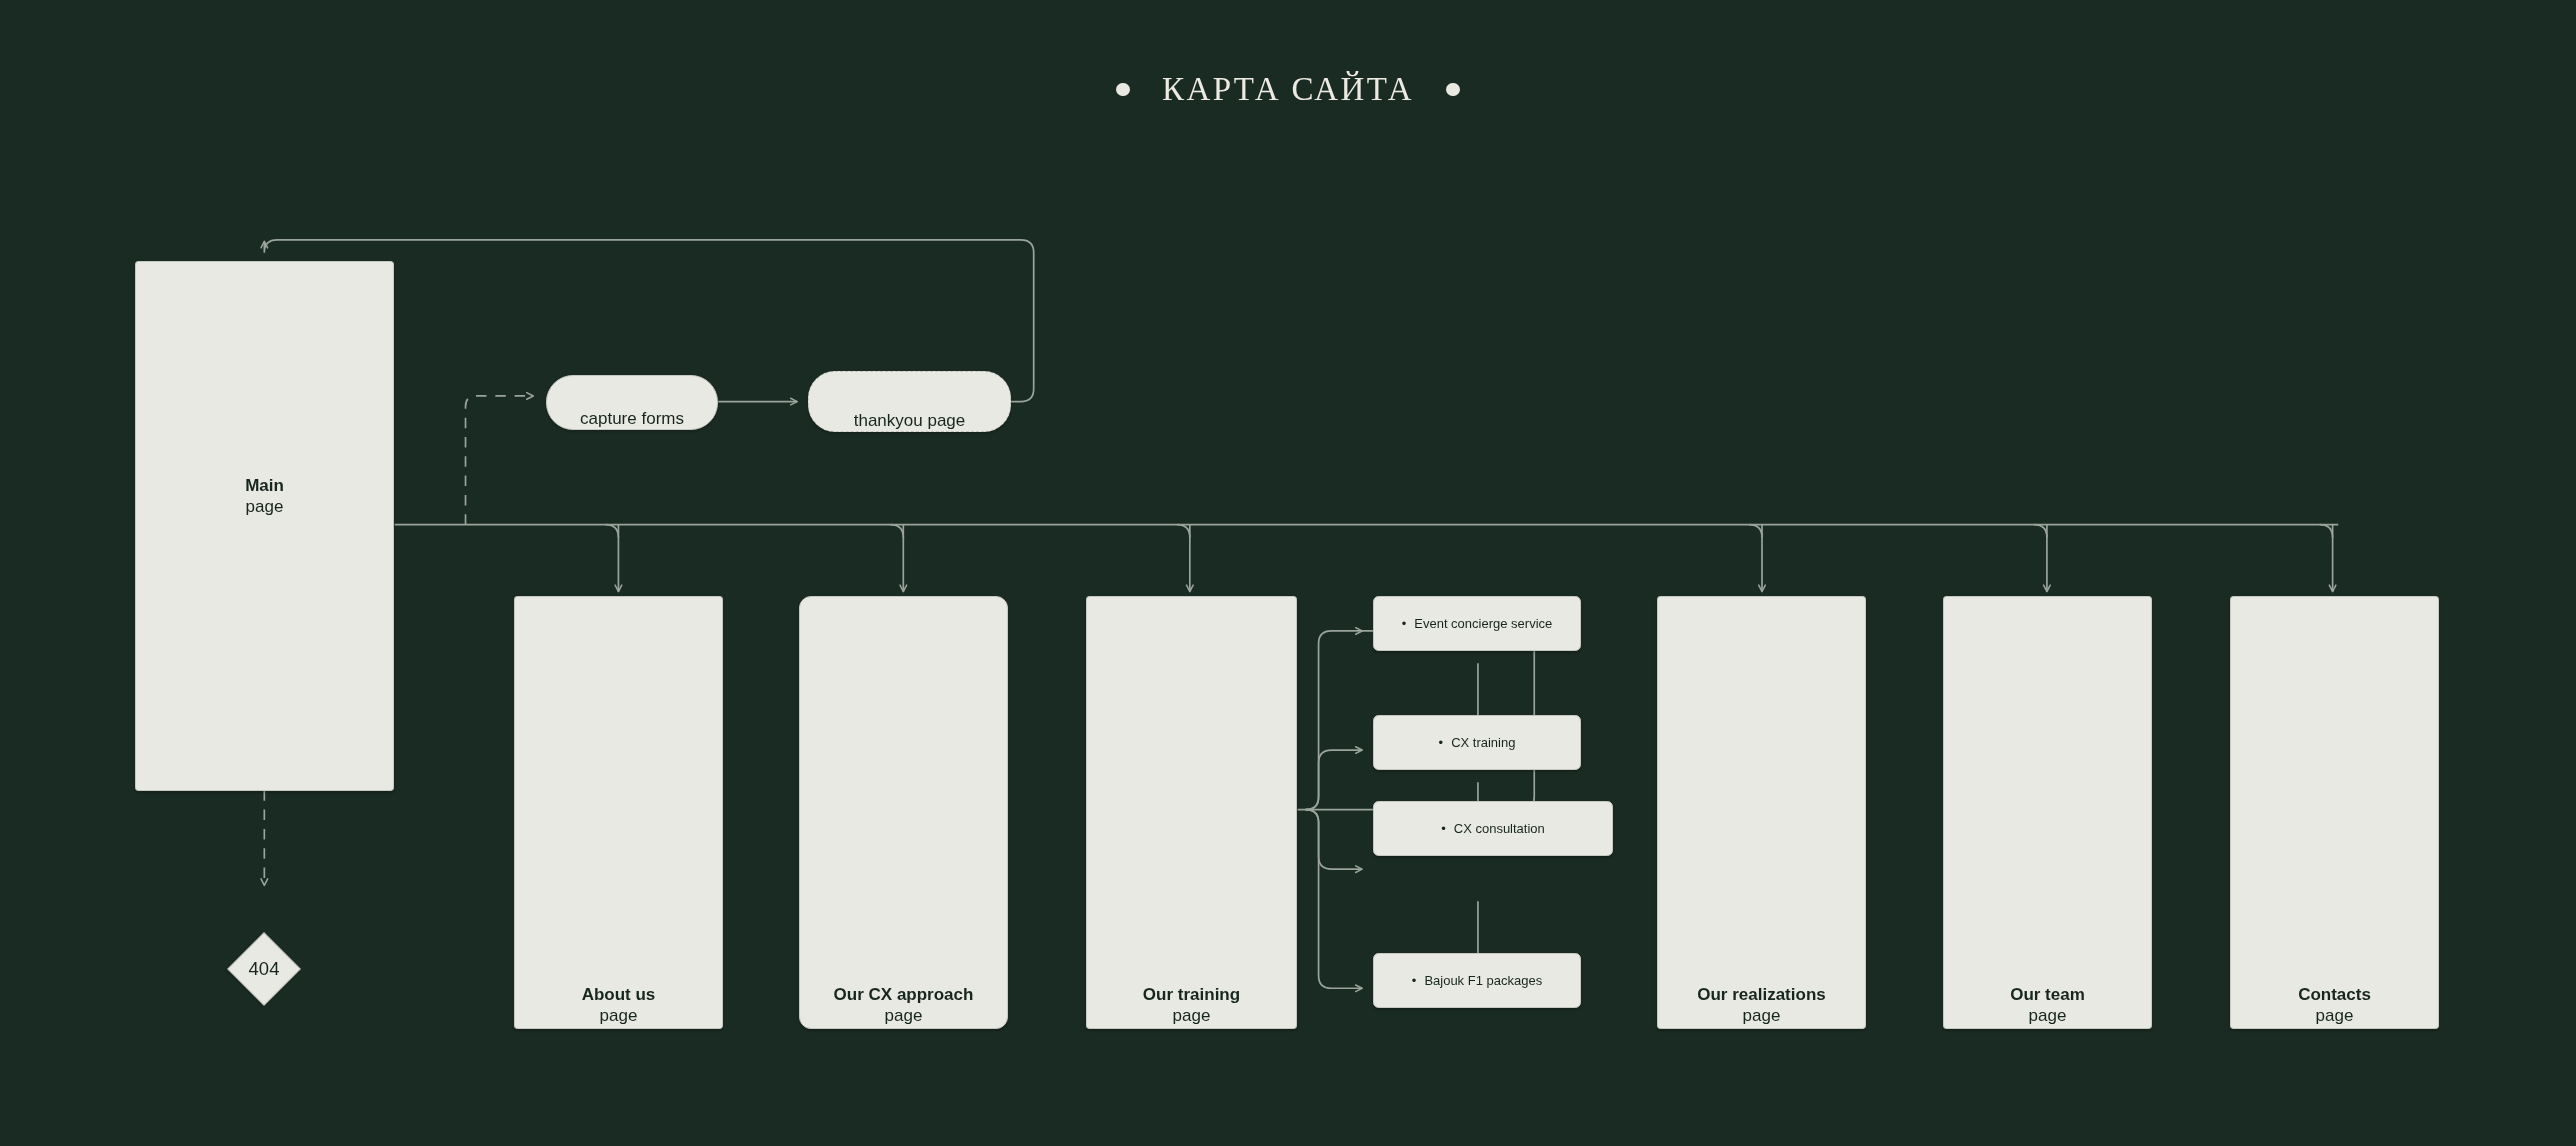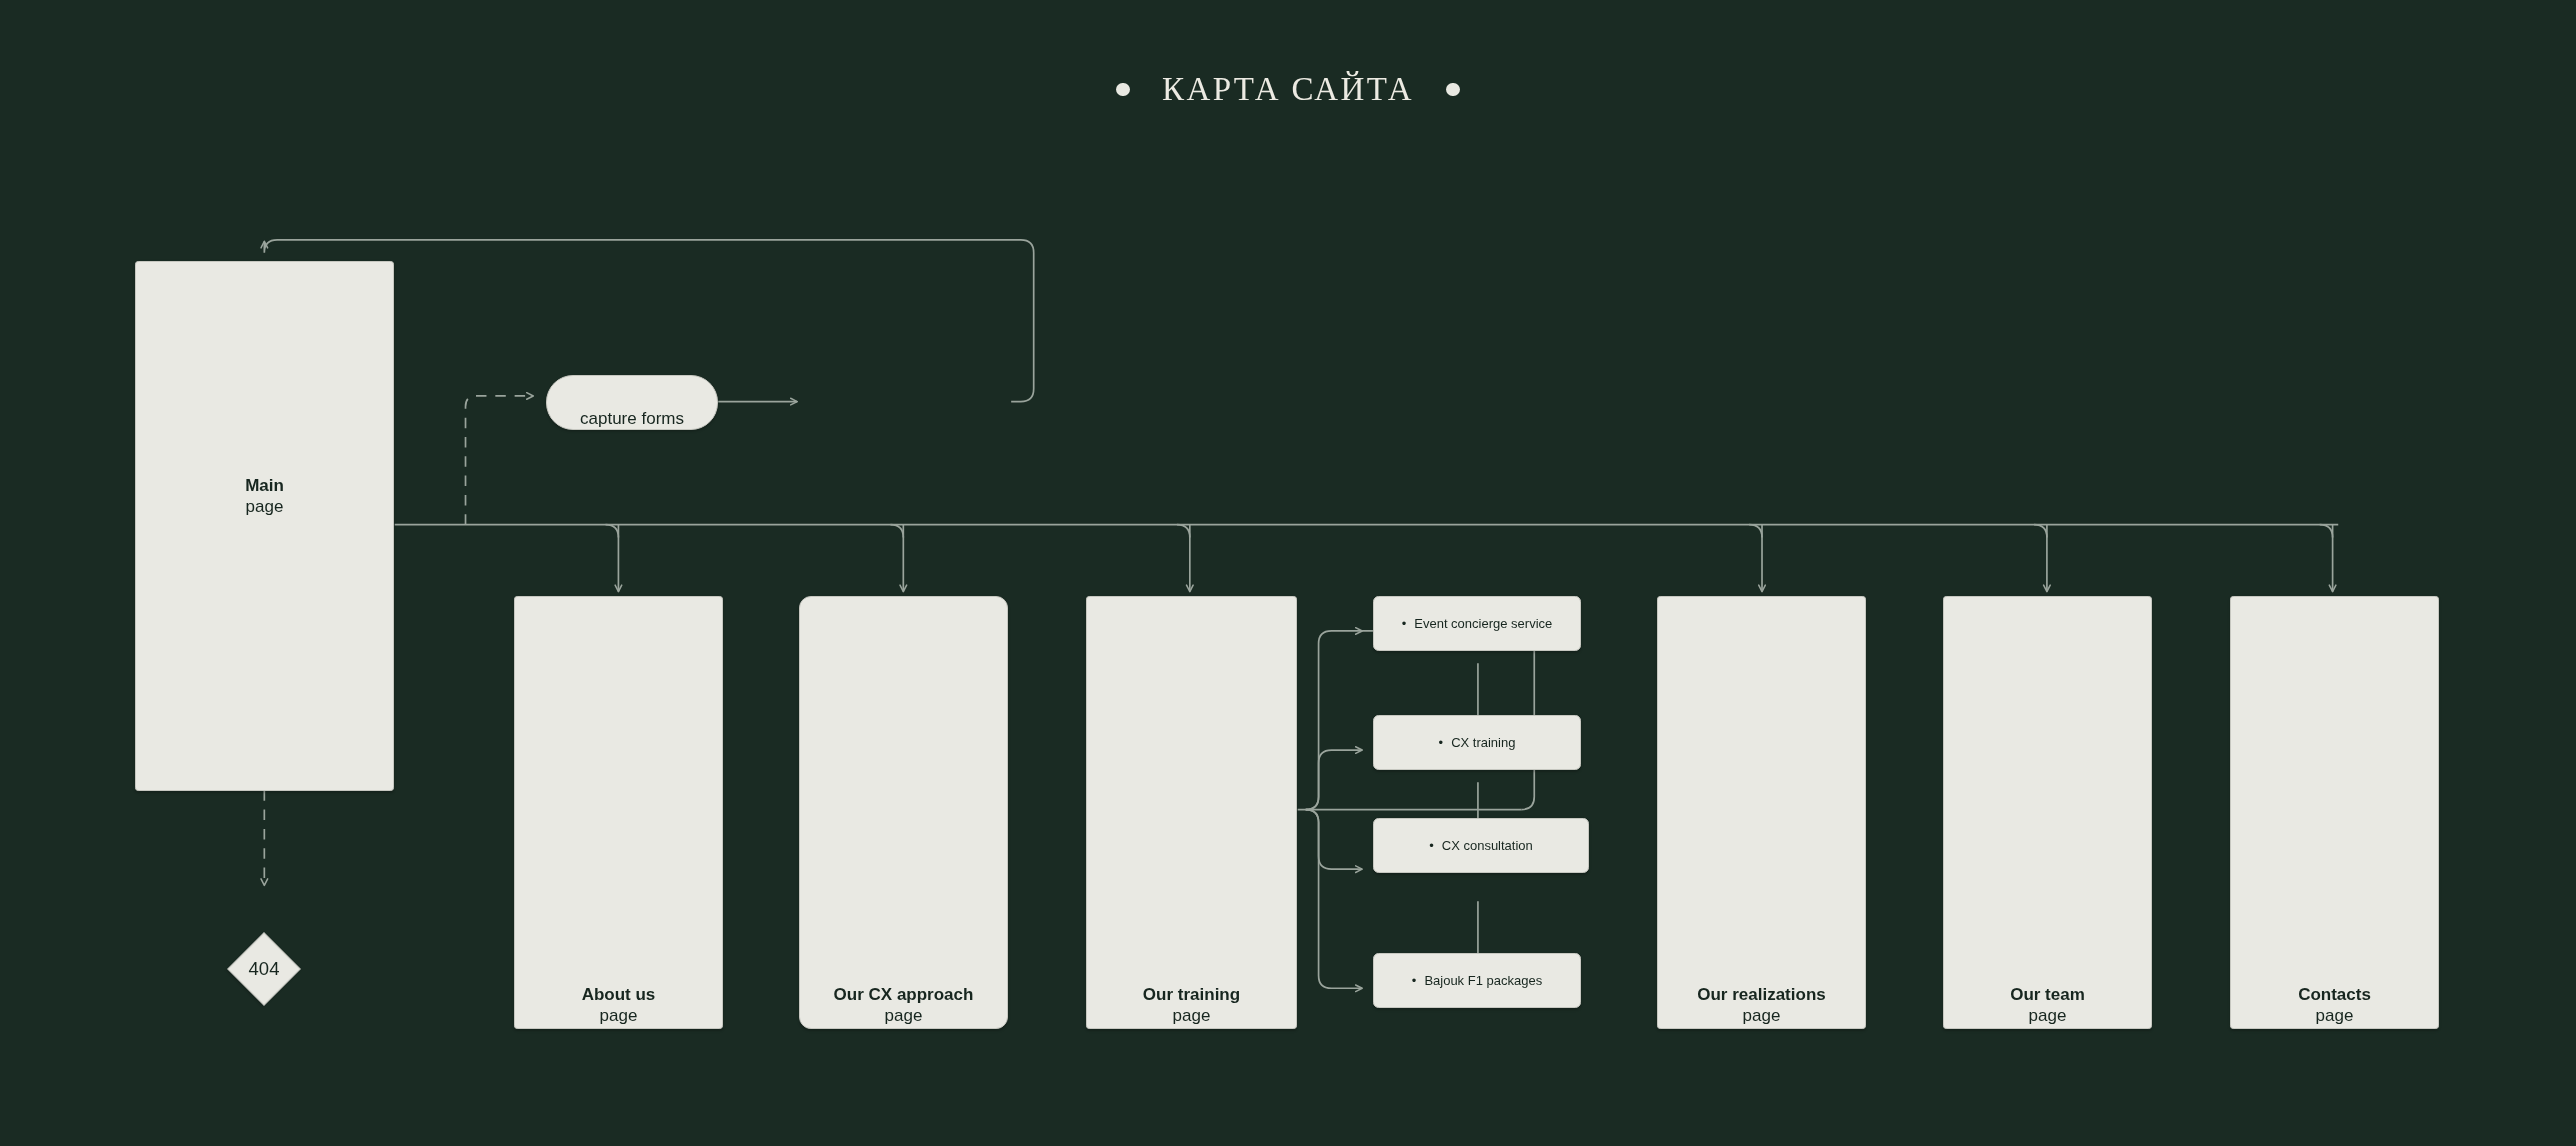--- a/index.html
+++ b/index.html
@@ -222,20 +222,23 @@
     <div class="label-stack">
       <div class="title">Main</div>
       <div class="sub">page</div>
     </div>
   </div>
 
   <div class="node pill solid" style="left:546px; top:375px; width:172px; height:55px;">
     <div class="title">capture forms</div>
   </div>
 
+  <div class="node pill dashed" style="left:808px; top:371px; width:203px; height:61px;">
+    <div class="title">thankyou page</div>
+  </div>
 
   <div id="node-404" style="left:193px; top:898px; width:142px; height:142px;">
     <span class="diamond-shape"></span>
     <span class="diamond-label">404</span>
   </div>
 
   <div class="node page-node" style="left:514px; top:596px; width:209px; height:433px;">
     <div class="title">About us</div>
     <div class="sub">page</div>
   </div>
@@ -266,21 +269,21 @@
   </div>
 
   <div class="node sub-node" style="left:1373px; top:596px; width:208px; height:55px;">
     <div class="sub-label">Event concierge service</div>
   </div>
 
   <div class="node sub-node" style="left:1373px; top:715px; width:208px; height:55px;">
     <div class="sub-label">CX training</div>
   </div>
 
-  <div class="node sub-node" style="left:1373px; top:818px; width:216px; height:55px;">
+  <div class="node sub-node" style="left:1373px; top:801px; width:240px; height:55px;">
     <div class="sub-label">CX consultation</div>
   </div>
 
   <div class="node sub-node" style="left:1373px; top:953px; width:208px; height:55px;">
     <div class="sub-label">Bajouk F1 packages</div>
   </div>
 
 </div>
 
 

